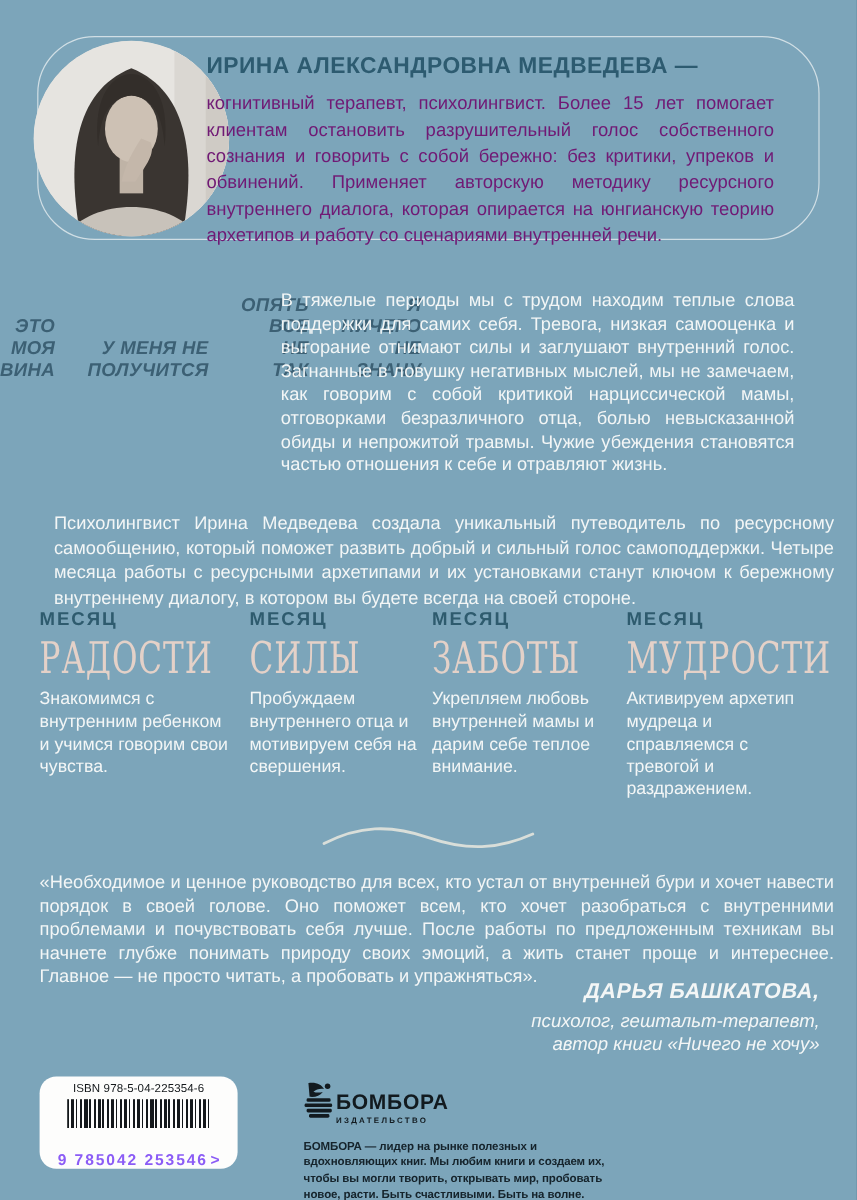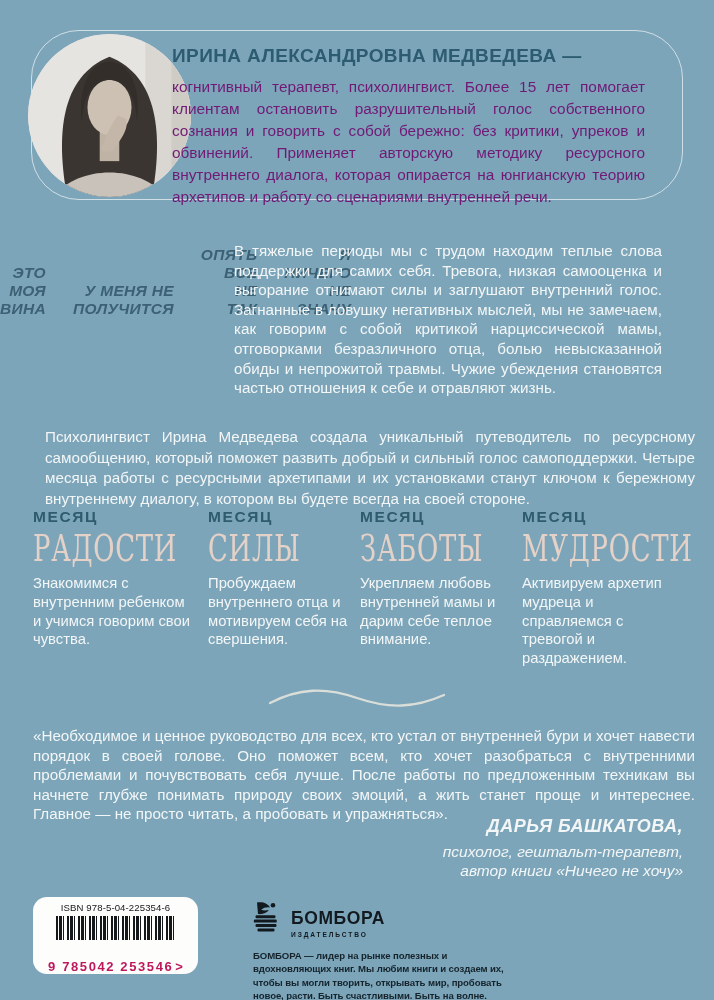--- a/index.html
+++ b/index.html
@@ -86,26 +86,26 @@
   }
   .isbn-text { font-size:9.6px; color:#14181B; letter-spacing:0.1px; }
   .barcode-bars {
     width:120px; height:36px; margin-top:3px;
     background:repeating-linear-gradient(90deg,
       #14181B 0px, #14181B 1.6px, #FDFDFC 1.6px, #FDFDFC 3.3px,
       #14181B 3.3px, #14181B 6px,  #FDFDFC 6px,  #FDFDFC 7.3px,
       #14181B 7.3px, #14181B 8.5px,#FDFDFC 8.5px,#FDFDFC 11px);
   }
   .barcode-num-row {
-    display:flex; align-items:center; margin-top:19px; color:#be185d;
+    display:flex; align-items:center; margin-top:19px; color:#8b5cf6;
     font-size:13px; letter-spacing:1.6px; font-weight:bold;
   }
   .barcode-suffix { margin-left:2px; letter-spacing:0; }
   .publisher { position:absolute; left:253px; top:901px; width:268px; }
-  .publisher-head { display:flex; align-items:flex-start; gap:11px; }
+  .publisher-head { display:flex; align-items:flex-start; gap:0; }
   .publisher-logo-icon svg { display:block; }
   .publisher-name {
     color:#121A1F; font-weight:bold; font-size:17.5px; letter-spacing:0.6px;
     margin-top:9px; line-height:1;
   }
   .publisher-sub {
     color:#121A1F; font-weight:bold; font-size:6.6px; letter-spacing:1.9px;
     margin-top:3px;
   }
   .publisher-about {

